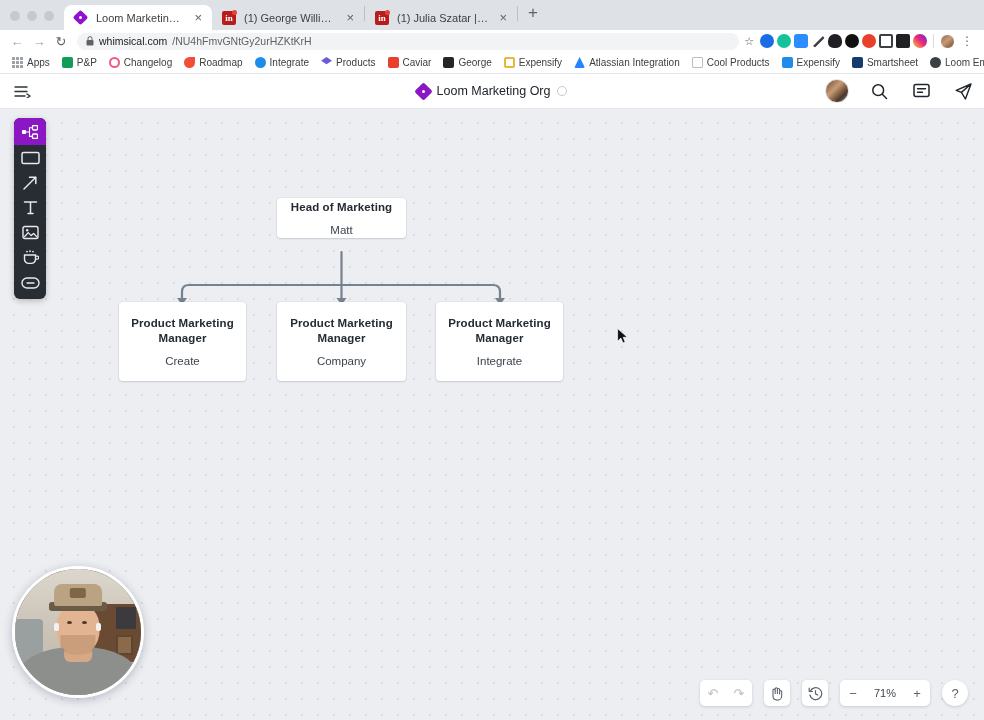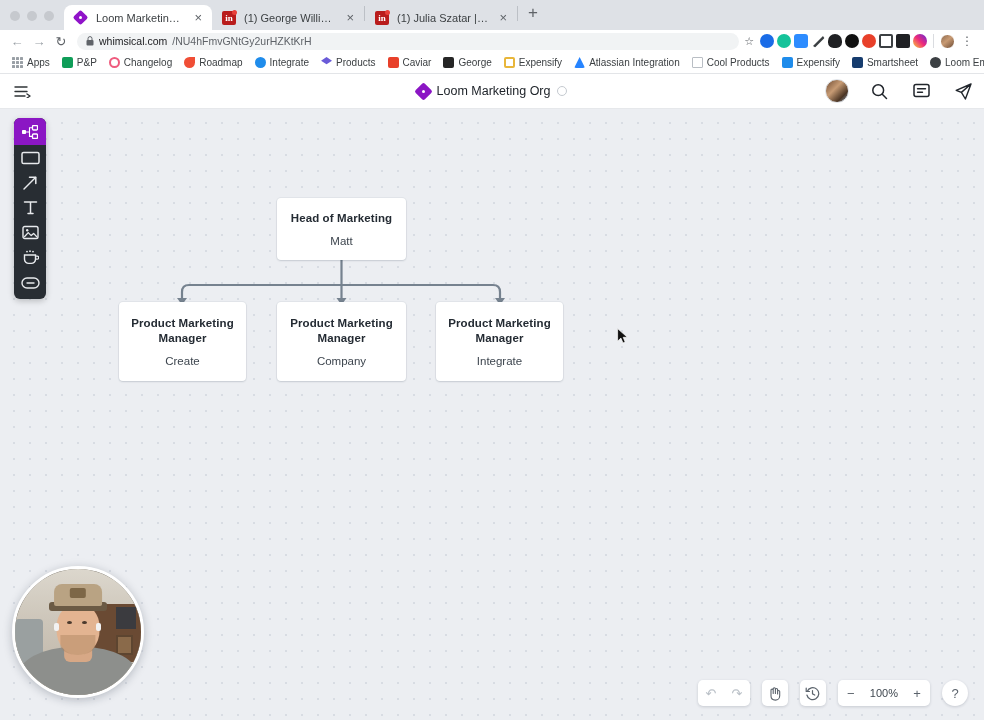--- a/index.html
+++ b/index.html
@@ -439,21 +439,21 @@
         <path d="M341.5 176 L341.5 189"></path>
         <path d="M341.5 176 L493 176 Q500 176 500 183 L500 189"></path>
       </g>
       <g fill="#76828f">
         <path d="M182 196 l-5 -7 h10 z"></path>
         <path d="M341.5 196 l-5 -7 h10 z"></path>
         <path d="M500 196 l-5 -7 h10 z"></path>
       </g>
     </svg>
 
-    <div class="node" style="left:277px; top:89px; width:129px; height:62px;">
+    <div class="node" style="left:277px; top:89px; width:129px; height:40px;">
       <div class="role">Head of Marketing</div>
       <div class="person">Matt</div>
     </div>
 
     <div class="node" style="left:119px; top:193px; width:127px; height:79px;">
       <div class="role">Product Marketing Manager</div>
       <div class="person">Create</div>
     </div>
 
     <div class="node" style="left:277px; top:193px; width:129px; height:79px;">
@@ -505,20 +505,20 @@
         <div class="zc-btn">
           <svg width="15" height="15" viewBox="0 0 15 15">
             <path d="M2.2 5.4A6 6 0 1 1 1.9 9" stroke="#5b636c" stroke-width="1.2" fill="none" stroke-linecap="round"></path>
             <path d="M1.2 2.2v3.3h3.3" stroke="#5b636c" stroke-width="1.2" fill="none" stroke-linecap="round" stroke-linejoin="round"></path>
             <path d="M7.5 4.6v3.2l2.2 1.3" stroke="#5b636c" stroke-width="1.2" fill="none" stroke-linecap="round"></path>
           </svg>
         </div>
       </div>
       <div class="zc-group">
         <div class="zc-btn">−</div>
-        <div class="zc-level">100%</div>
+        <div class="zc-level">71%</div>
         <div class="zc-btn">+</div>
       </div>
       <div class="zc-help">?</div>
     </div>
 
   </div>
 </div>
 
 </body></html>

